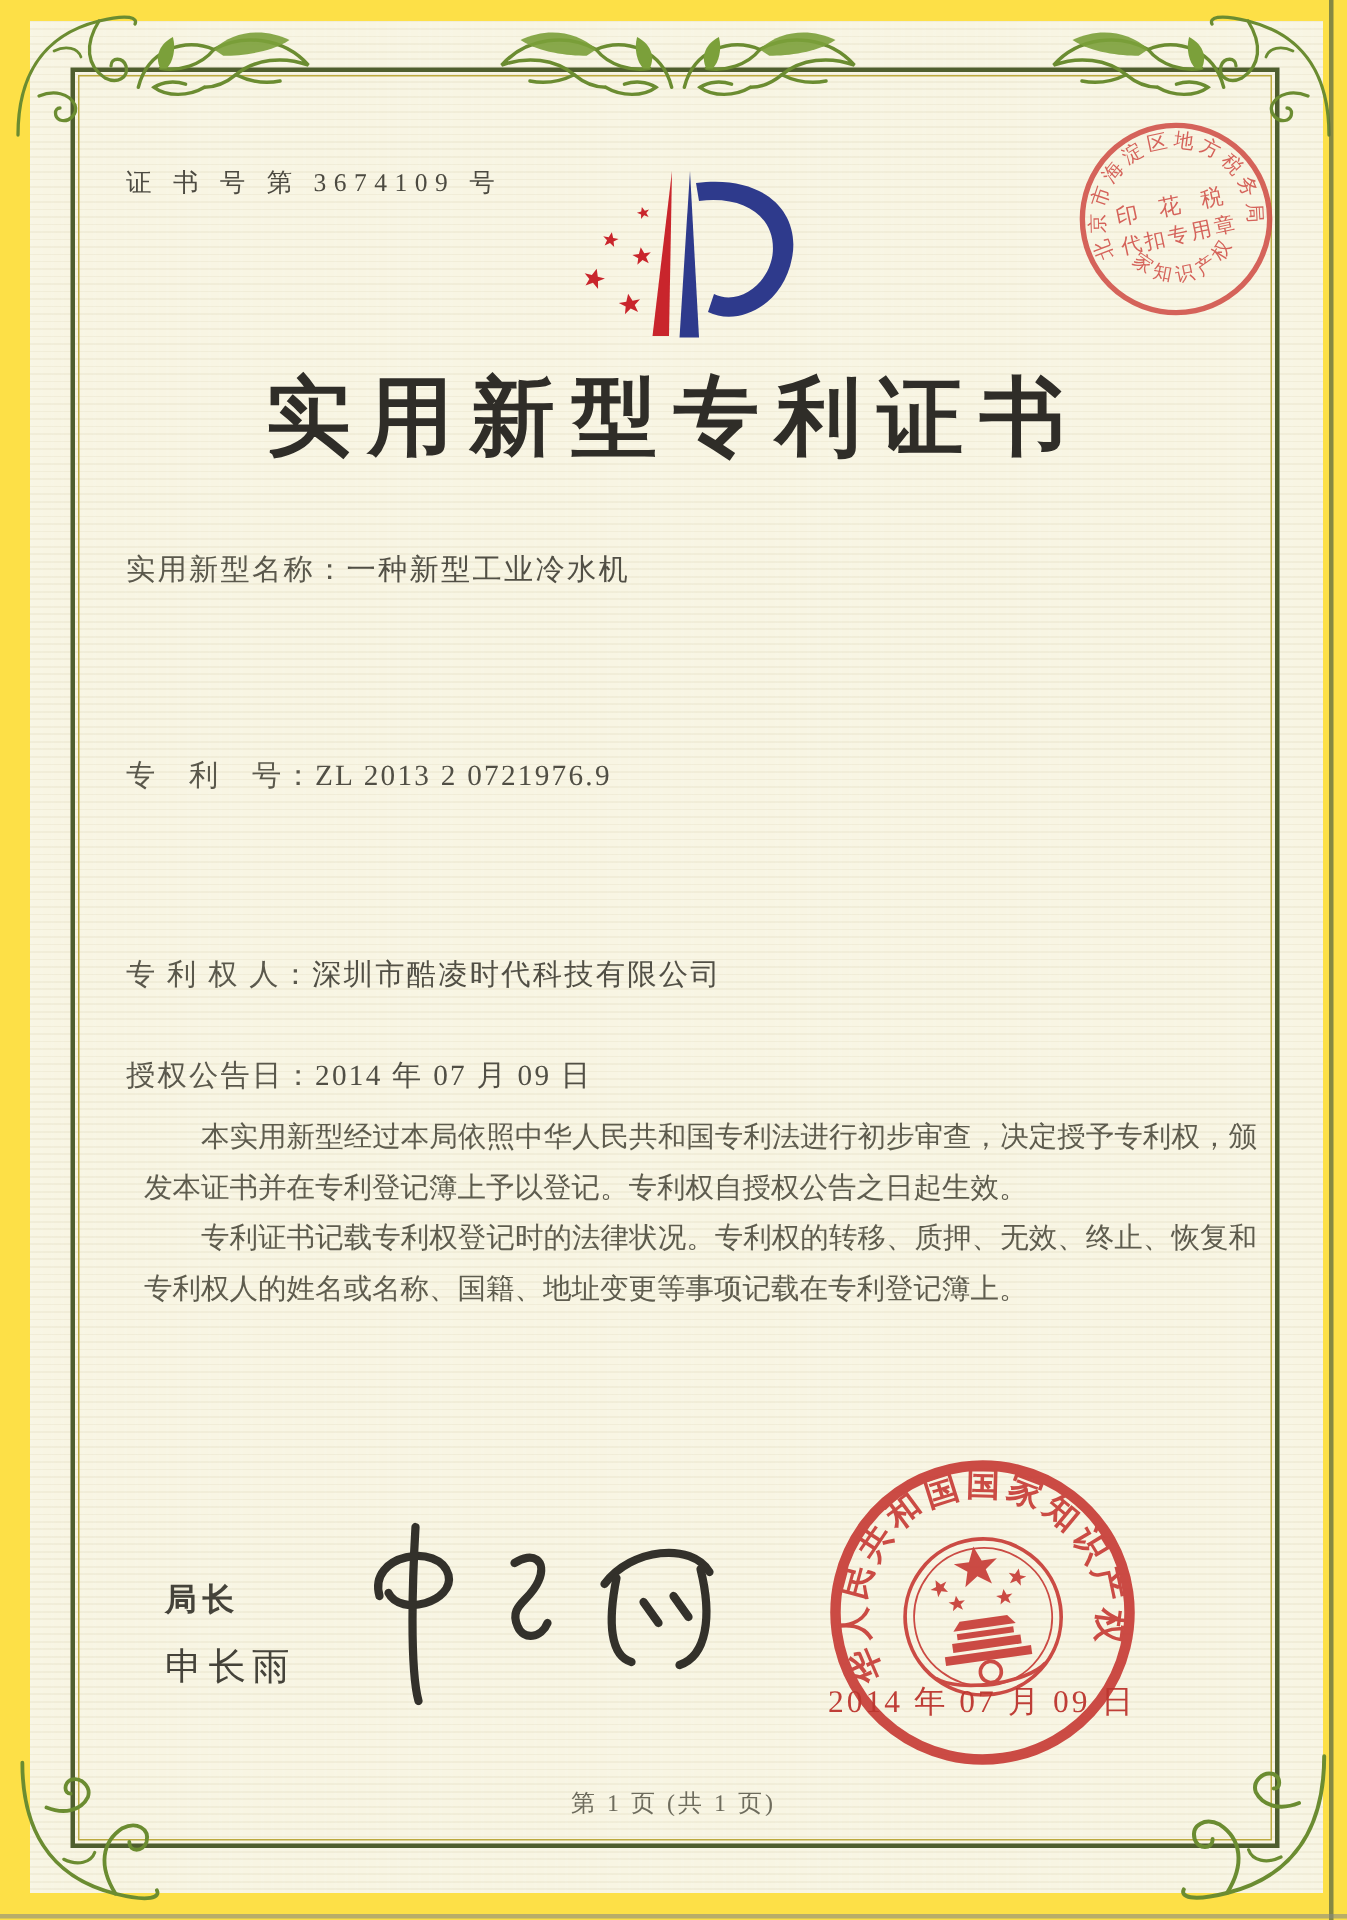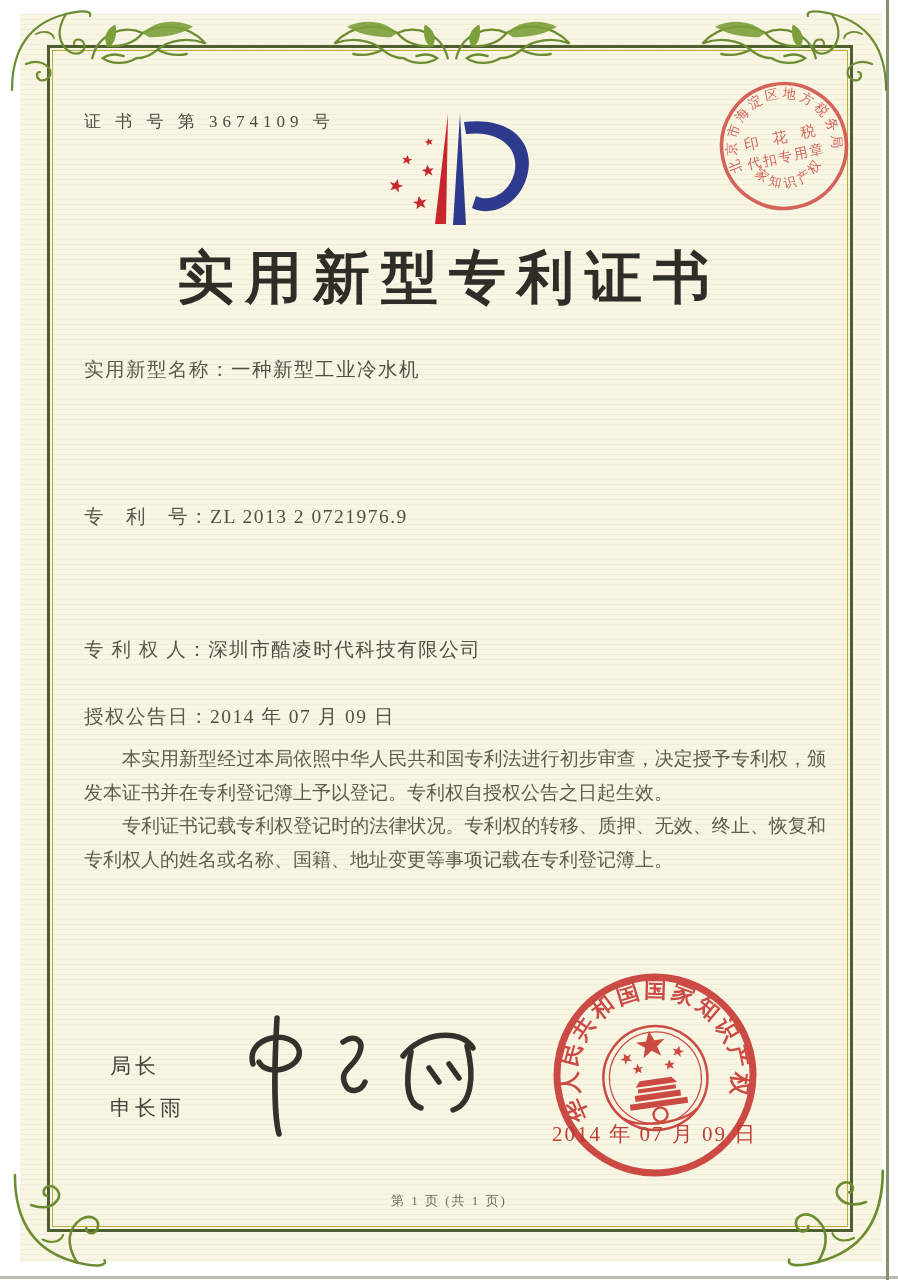--- a/index.html
+++ b/index.html
@@ -1,18 +1,18 @@
 <!DOCTYPE html>
 <html><head>
 <meta charset="utf-8">
 <style>
   html,body{margin:0;padding:0;background:#e8e8e4;}
   .page{
     position:relative;width:898px;height:1280px;margin:0 auto;
-    background:#ffffff;overflow:hidden;
+    background:#fde047;overflow:hidden;
     font-family:"Liberation Serif","DejaVu Serif",serif;
   }
   
   .paper{
     position:absolute;left:20px;top:14px;width:862px;height:1248px;
     background:
       repeating-linear-gradient(180deg, rgba(190,178,136,.12) 0 1px, rgba(0,0,0,0) 1px 5px),
       repeating-linear-gradient(90deg, rgba(255,255,255,.06) 0 2px, rgba(0,0,0,0) 2px 7px),
       #f8f5e3;
   }
@@ -35,36 +35,36 @@
     position:absolute;left:0;top:240px;width:100%;text-align:center;
     font-size:57px;font-weight:700;letter-spacing:11px;color:#2f2d28;
   }
   .field{
     position:absolute;left:84px;width:720px;font-size:19.5px;color:#57554a;
     letter-spacing:1.5px;white-space:nowrap;
   }
   .field .flabel{color:#5a584c;}
   .field .fvalue{color:#514f45;}
   .body-text{
-    position:absolute;left:84px;top:742px;width:742px;
+    position:absolute;left:96px;top:742px;width:742px;
     font-size:19px;line-height:33.5px;color:#5e5c4e;text-align:justify;
   }
   .body-text p{margin:0;text-indent:2em;}
-  .sig-title{position:absolute;left:110px;top:1052px;font-size:21px;letter-spacing:4px;color:#45433a;font-family:"Liberation Sans","DejaVu Sans",sans-serif;}
-  .sig-name{position:absolute;left:110px;top:1094px;font-size:21px;letter-spacing:4px;color:#45433a;font-family:"Liberation Sans","DejaVu Sans",sans-serif;}
+  .sig-title{position:absolute;left:110px;top:1052px;font-size:21px;letter-spacing:4px;color:#45433a;font-family:"Liberation Sans","DejaVu Sans",sans-serif;font-weight:bold;}
+  .sig-name{position:absolute;left:110px;top:1094px;font-size:25px;letter-spacing:4px;color:#45433a;font-family:"Liberation Sans","DejaVu Sans",sans-serif;}
   .sig-hand{position:absolute;left:215px;top:1012px;width:270px;height:125px;}
   .seal-bottom{position:absolute;left:530px;top:950px;width:250px;height:250px;transform:rotate(-8deg);opacity:.88;}
   .seal-date{
     position:absolute;left:552px;top:1120px;font-size:21px;letter-spacing:2px;
     color:#bc352e;z-index:6;opacity:.95;
   }
   .seal-tax{position:absolute;left:696px;top:58px;width:176px;height:176px;transform:rotate(-12deg);opacity:.85;}
   .footer{
     position:absolute;left:0;top:1192px;width:100%;text-align:center;
-    font-size:13px;letter-spacing:2px;color:#6e6c5d;
+    font-size:16px;letter-spacing:2px;color:#6e6c5d;
   }
 </style>
 </head>
 <body>
 
 <svg width="0" height="0" style="position:absolute" aria-hidden="true">
   <defs>
     <path id="star" d="M0,-10 L2.94,-3.09 10,-3.09 4.26,1.18 6.18,8.09 0,3.82 -6.18,8.09 -4.26,1.18 -10,-3.09 -2.94,-3.09 Z"></path>
     <g id="fl">
       <g fill="none" stroke="#6b8c31" stroke-width="2.2" stroke-linecap="round">
@@ -121,21 +121,21 @@
       <use href="#star" transform="translate(88,111) scale(0.72) rotate(-10)"></use>
     </g>
     <g fill="#2e3a8c">
       <path d="M128,22 L121,133 L134,133 Z"></path>
       <path d="M132,30 C178,24 202,50 196,80 C190,112 160,126 140,116 L144,104 C160,112 180,98 183,78 C186,54 166,38 134,42 Z"></path>
     </g>
   </svg>
 
   <div class="title">实用新型专利证书</div>
 
-  <div class="field" style="top:356px">
+  <div class="field" style="top:366px">
     <span class="flabel">实用新型名称：</span><span class="fvalue">一种新型工业冷水机</span>
   </div>
   <div class="field" style="top:503px">
     <span class="flabel">专　利　号：</span><span class="fvalue">ZL 2013 2 0721976.9</span>
   </div>
   <div class="field" style="top:636px">
     <span class="flabel">专 利 权 人：</span><span class="fvalue">深圳市酷凌时代科技有限公司</span>
   </div>
   <div class="field" style="top:703px">
     <span class="flabel">授权公告日：</span><span class="fvalue">2014 年 07 月 09 日</span>

